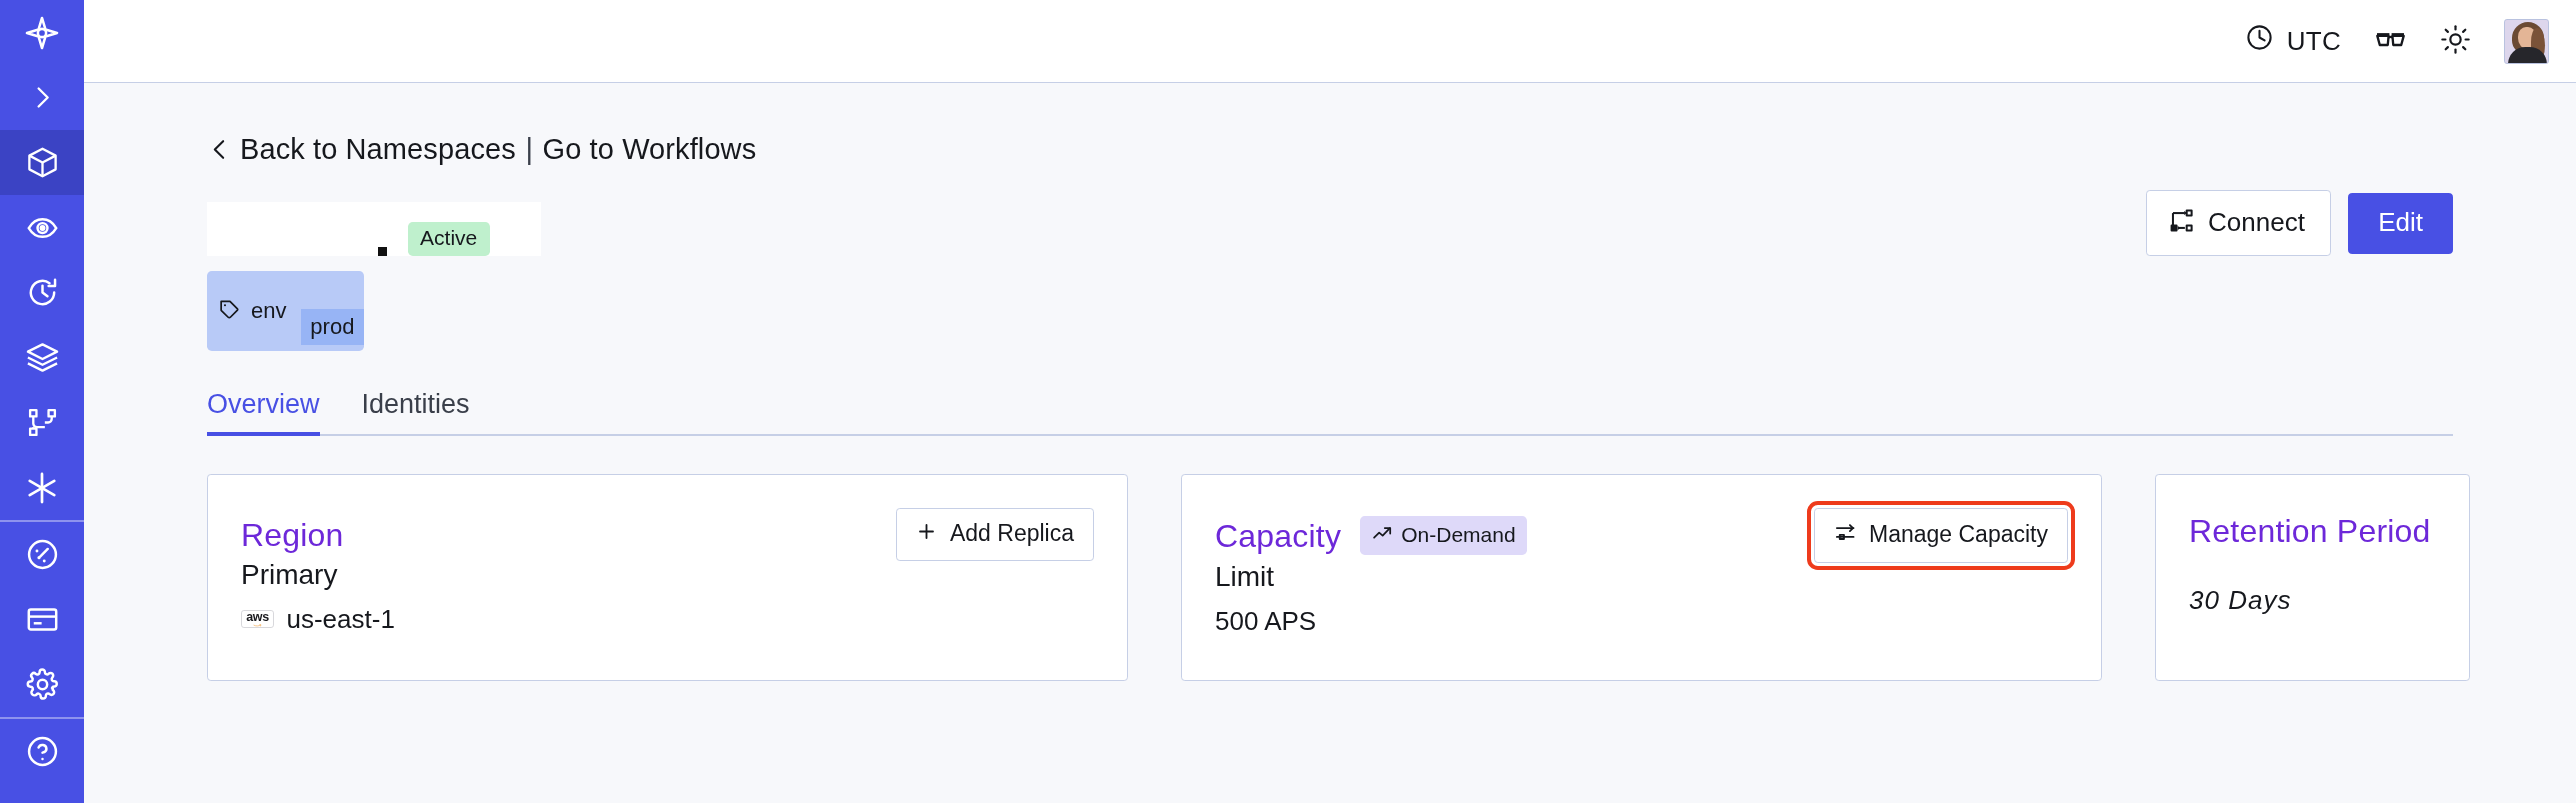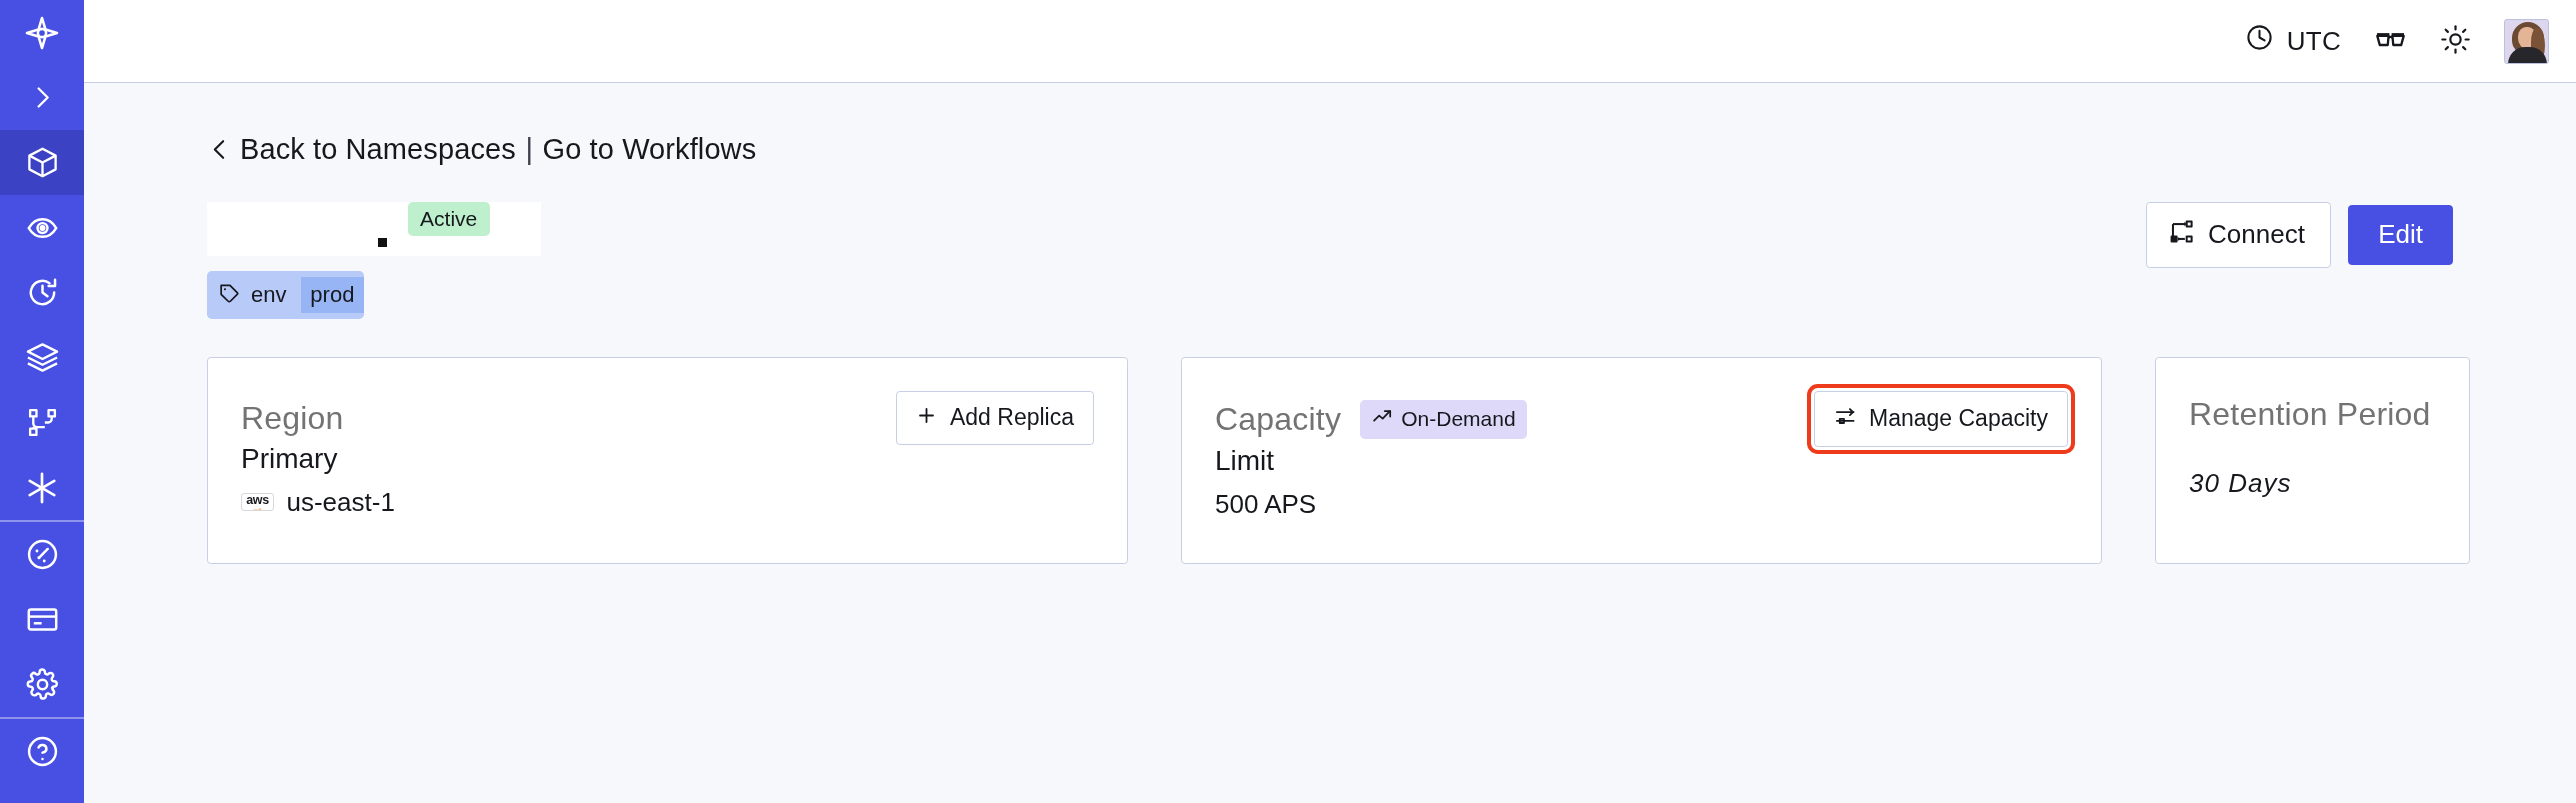--- a/index.html
+++ b/index.html
@@ -66,21 +66,21 @@
 
   .breadcrumb {
     display: flex; align-items: center; gap: 0;
     margin-top: 50px; color: #16181d;
   }
   .bc-chevron { width: 33px; display: flex; align-items: center; justify-content: flex-start; }
   .bc-text { font-size: 29px; line-height: 1; color: #16181d; letter-spacing: 0.1px; }
   .bc-sep { font-size: 29px; color: #3a3f4a; margin: 0 9.6px; }
 
   .title-row {
-    display: flex; align-items: flex-start; margin-top: 36px; height: 54px;
+    display: flex; align-items: flex-end; margin-top: 36px; height: 54px;
   }
   .ns-title-redacted {
     width: 334px; height: 54px; background: #ffffff;
   }
   .ns-title-dot { width: 8.6px; height: 8.6px; background:#111; margin-left:-163px; margin-top:36px; }
   .status-badge {
     margin-left: 21px;
     background: #bff0cd; color: #16181d;
     font-size: 21px; padding: 5.8px 12.5px 7.7px; border-radius: 4.8px; line-height: 1;
   }
@@ -98,21 +98,21 @@
     padding: 15.3px 29px 17.3px; border-radius: 3.8px;
   }
 
   .tag-row { margin-top: 15.3px; display: flex; }
   .tag-chip {
     display: inline-flex; align-items: center; gap: 10.5px;
     background: #b8caf7; border-radius: 4.8px; padding: 5.8px 0 5.8px 10.5px;
     font-size: 22px; color: #16181d; line-height: 1; overflow: hidden; text-align: center;
   }
   .tag-key { padding-right: 1.9px; }
-  .tag-val { background: #97b4f5; padding: 6.7px 9.6px 7.7px; margin-left: 1.9px; }
+  .tag-val { background: #97b4f5; padding: 6.7px 9.6px 7.7px; margin-left: 1.9px; margin-top: 32px; }
 
   
   .tabs {
     margin-top: 40px; display: flex; align-items: flex-end; gap: 0;
     border-bottom: 2.9px solid #c6cfe6; position: relative;
   }
   .tab {
     font-size: 27px; line-height: 1; padding: 0 0 15.3px 0; margin-right: 42px;
     color: #3a3f4a; cursor: pointer; position: relative;
   }
@@ -126,21 +126,21 @@
   .cards { margin-top: 38px; display: flex; gap: 53px; align-items: stretch; }
   .card {
     background: #ffffff; border: 1.9px solid #c6cfe6; border-radius: 3.8px;
     padding: 33px 33px 29px 33px; position: relative;
     min-height: 207px;
   }
   .card-region   { width: 921px; flex: 0 0 921px; }
   .card-capacity { width: 921px; flex: 0 0 921px; }
   .card-retention{ width: 315px; flex: 0 0 315px; }
   .card-head { display: flex; align-items: center; min-height: 46px; }
-  .card-title { font-size: 32px; line-height: 1; color: #737373; font-weight: 400; letter-spacing: 0.2px; }
+  .card-title { font-size: 32px; line-height: 1; color: #6d28d9; font-weight: 400; letter-spacing: 0.2px; }
   .pill-ondemand {
     margin-left: 19px; background: #ded9f9; color: #16181d;
     font-size: 21px; line-height: 1; padding: 6.7px 11.5px 8.6px;
     border-radius: 4.8px; display: inline-flex; align-items: center; gap: 8.6px;
   }
   .card-btn {
     margin-left: auto; background: #ffffff; border: 1.9px solid #c6cfe6;
     border-radius: 3.8px; font-size: 23px; line-height: 1; color: #16181d;
     padding: 12.5px 19px 14.4px; display: inline-flex; align-items: center; gap: 12.5px;
     cursor: pointer; white-space: nowrap;
@@ -391,20 +391,24 @@
             <svg width="23" height="23" viewBox="0 0 24 24" fill="none" stroke="#16181d" stroke-width="1.8" stroke-linejoin="round">
               <path d="M20.3 12.7 12.9 20.1a1.6 1.6 0 0 1-2.3 0L3.3 12.8V3.6h9.2l7.8 7.8a1 1 0 0 1 0 1.3Z"></path>
               <circle cx="7.3" cy="7.6" r="1.1" fill="#16181d" stroke="none"></circle>
             </svg>
           </span>
           <span class="tag-key">env</span>
           <span class="tag-val">prod</span>
         </div>
       </div>
 
+      <div class="tabs">
+        <div class="tab active">Overview</div>
+        <div class="tab">Identities</div>
+      </div>
 
       <div class="cards">
 
         <section class="card card-region">
           <div class="card-head">
             <h2 class="card-title">Region</h2>
             <div class="card-btn">
               <span>
                 <svg width="21" height="21" viewBox="0 0 24 24" fill="none" stroke="#16181d" stroke-width="2.1" stroke-linecap="round">
                   <line x1="12" y1="4.6" x2="12" y2="19.4"></line>

